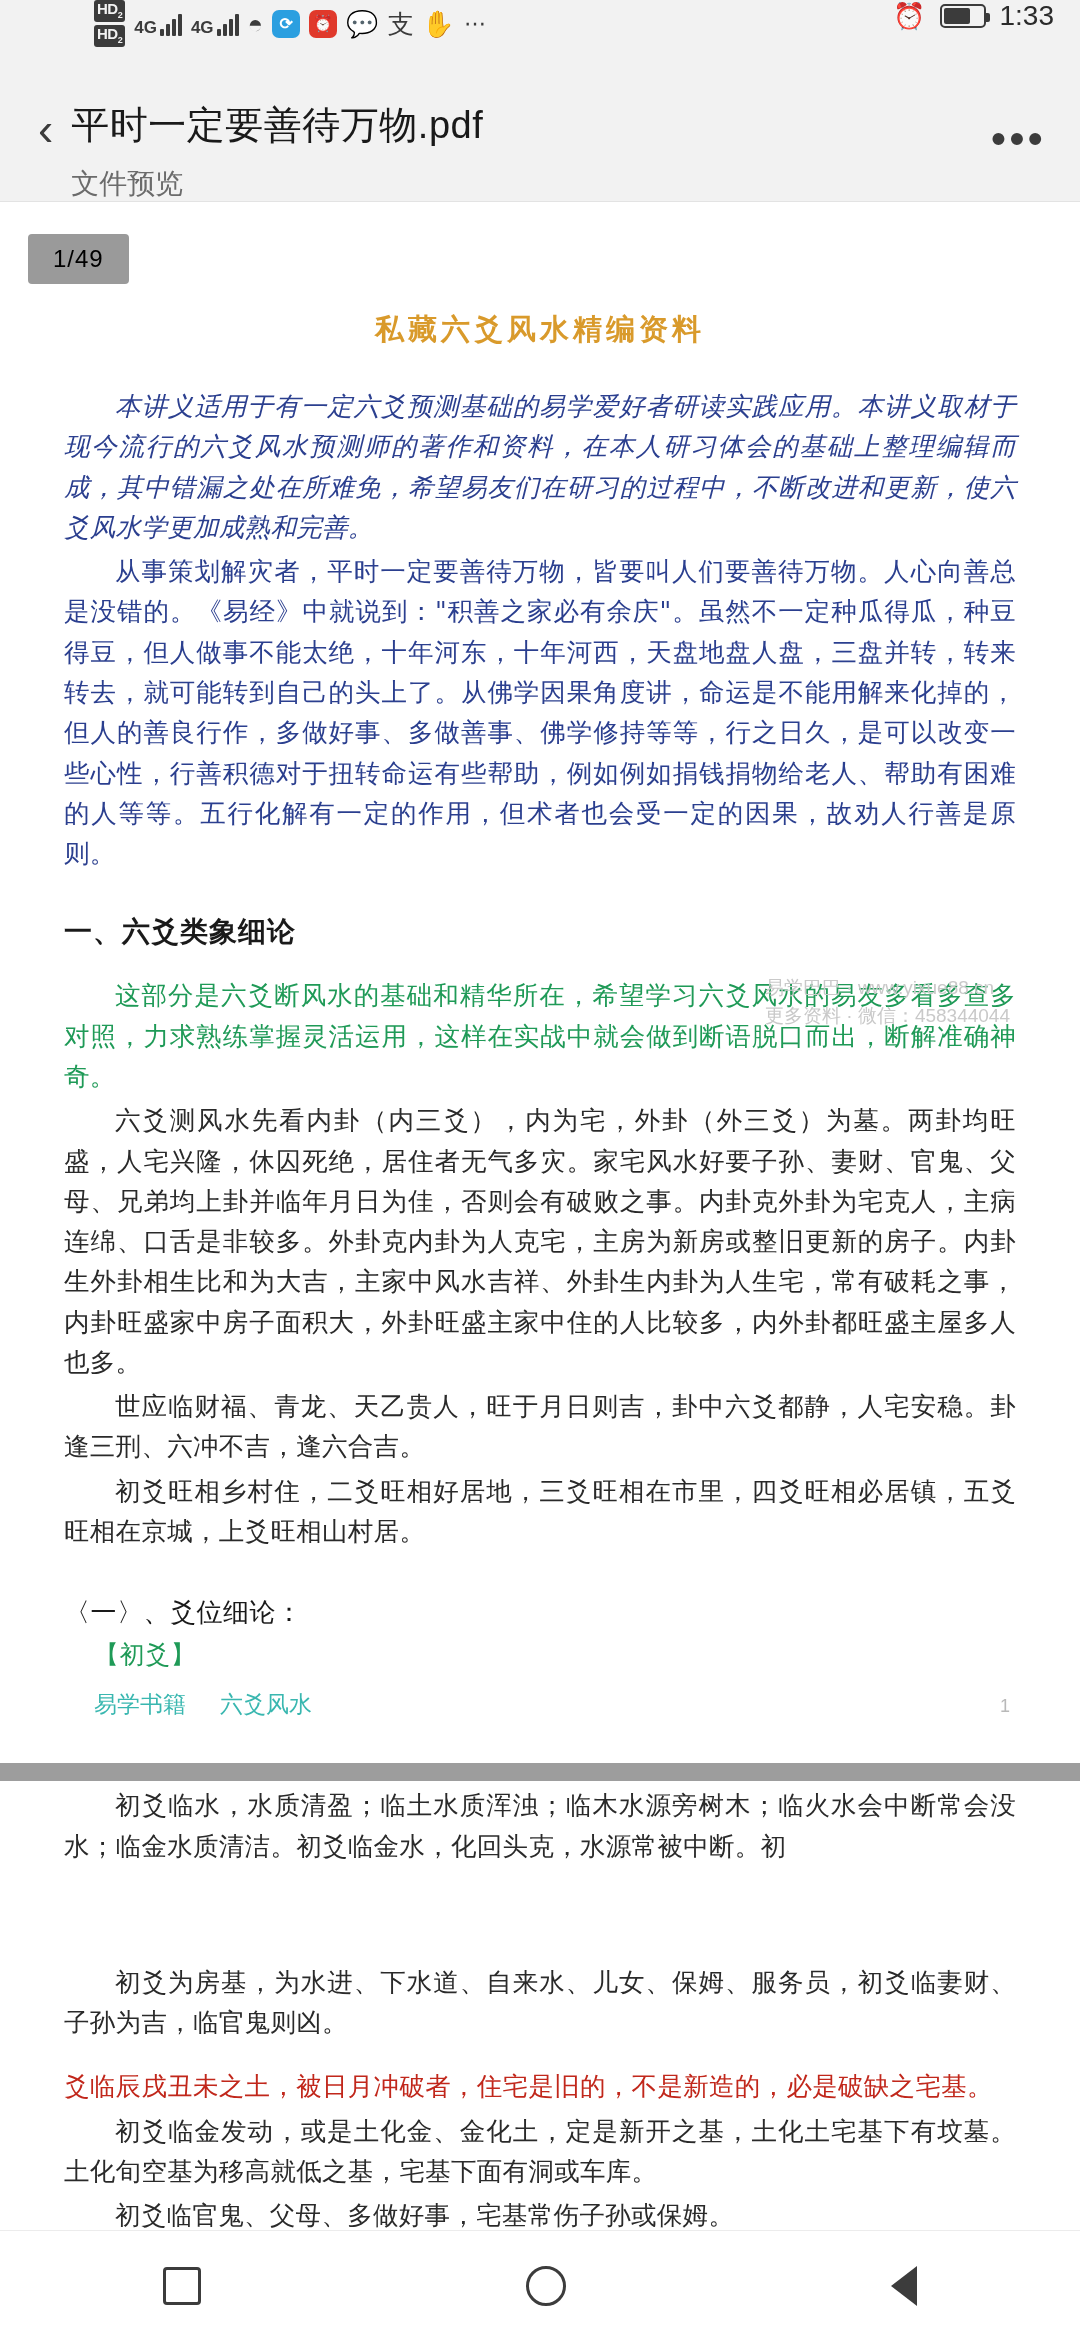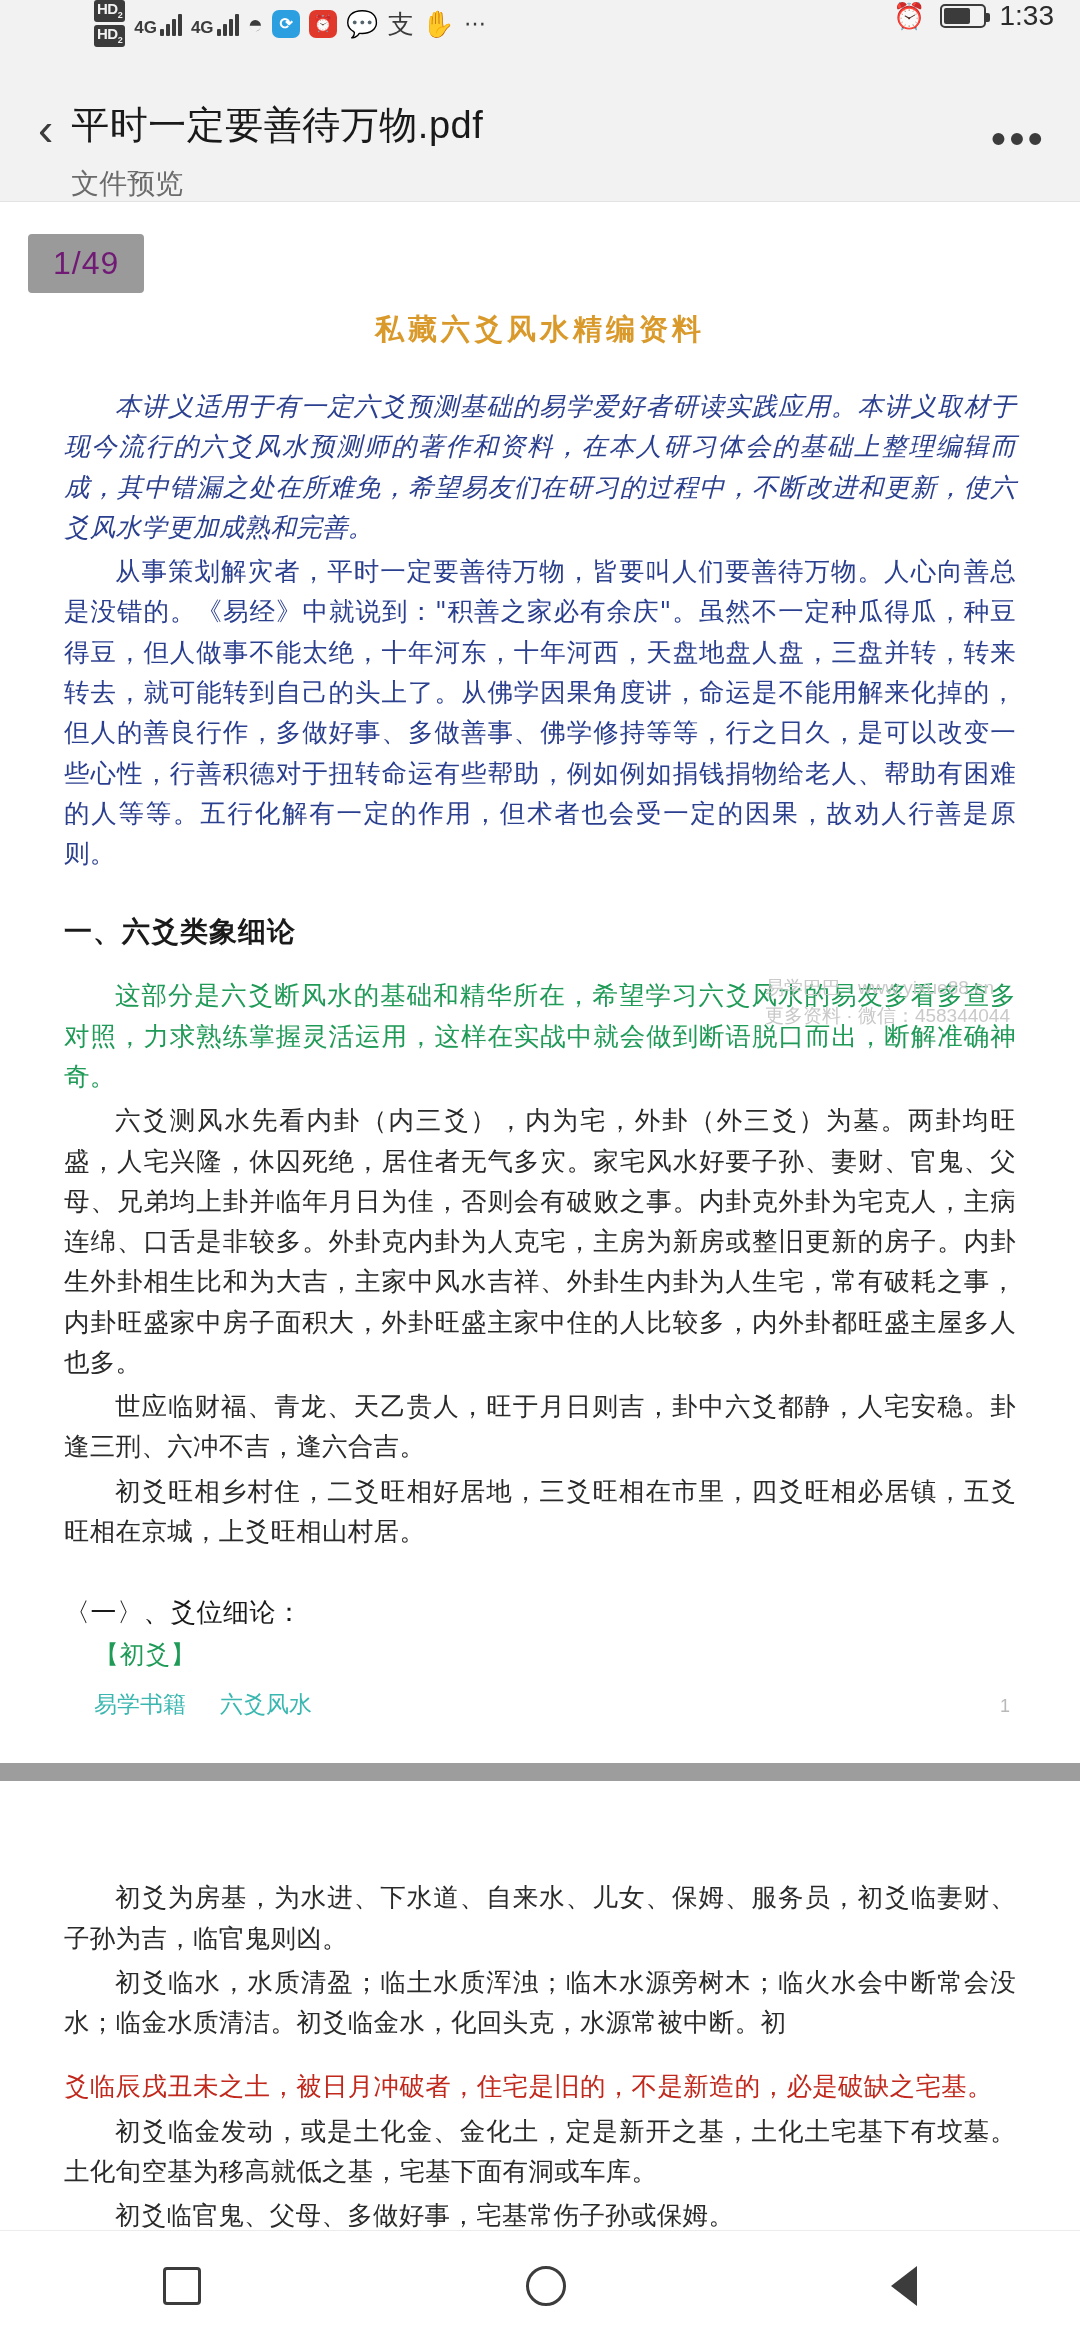--- a/index.html
+++ b/index.html
@@ -111,22 +111,22 @@
   .viewer {
     position: relative;
     height: 2340px;
     background: #ffffff;
   }
   .page-badge {
     position: absolute;
     left: 28px;
     top: 32px;
     background: #9a9a9a;
-    color: #701a75;
-    font-size: 32px;
+    color: #000000;
+    font-size: 24px;
     padding: 11px 25px;
     border-radius: 4px;
     z-index: 5;
     letter-spacing: 1px;
   }
   .doc-page {
     background: #ffffff;
     padding: 0 64px;
   }
   .doc-title {
@@ -318,22 +318,22 @@
       <div class="tag-row">
         <span>易学书籍</span>
         <span>六爻风水</span>
       </div>
       <div class="page-footnum">1</div>
     </div>
 
     <div class="page-sep"></div>
 
     <div class="page2">
+      <div class="para p-black gap-s">初爻临水，水质清盈；临土水质浑浊；临木水源旁树木；临火水会中断常会没水；临金水质清洁。初爻临金水，化回头克，水源常被中断。初</div>
       <div class="para p-black" style="padding-top:72px;">初爻为房基，为水进、下水道、自来水、儿女、保姆、服务员，初爻临妻财、子孙为吉，临官鬼则凶。</div>
-      <div class="para p-black gap-s">初爻临水，水质清盈；临土水质浑浊；临木水源旁树木；临火水会中断常会没水；临金水质清洁。初爻临金水，化回头克，水源常被中断。初</div>
       <div class="para p-red" style="text-indent:0;">爻临辰戌丑未之土，被日月冲破者，住宅是旧的，不是新造的，必是破缺之宅基。</div>
       <div class="para p-black gap-s">初爻临金发动，或是土化金、金化土，定是新开之基，土化土宅基下有坟墓。土化旬空基为移高就低之基，宅基下面有洞或车库。</div>
       <div class="para p-black gap-s">初爻临官鬼、父母、多做好事，宅基常伤子孙或保姆。</div>
     </div>
   </div>
 
   <div class="navbar">
     <span class="nav-sq"></span>
     <span class="nav-circ"></span>
     <span class="nav-tri"></span>

